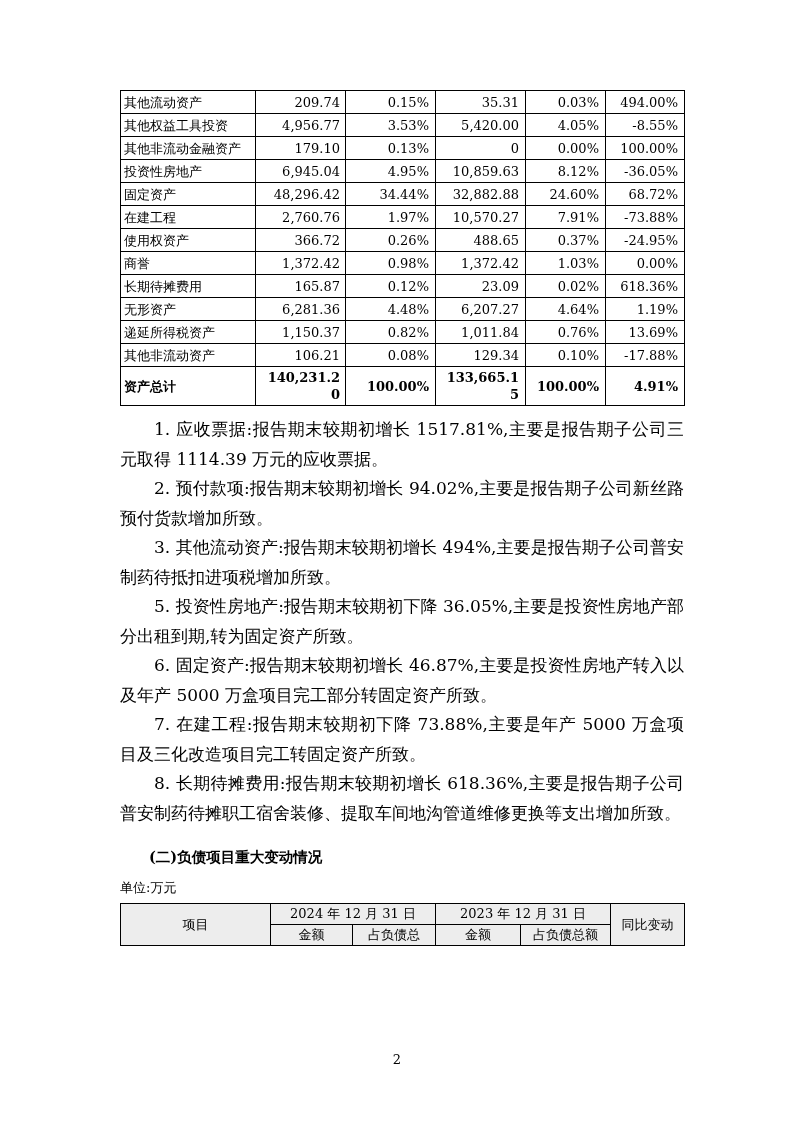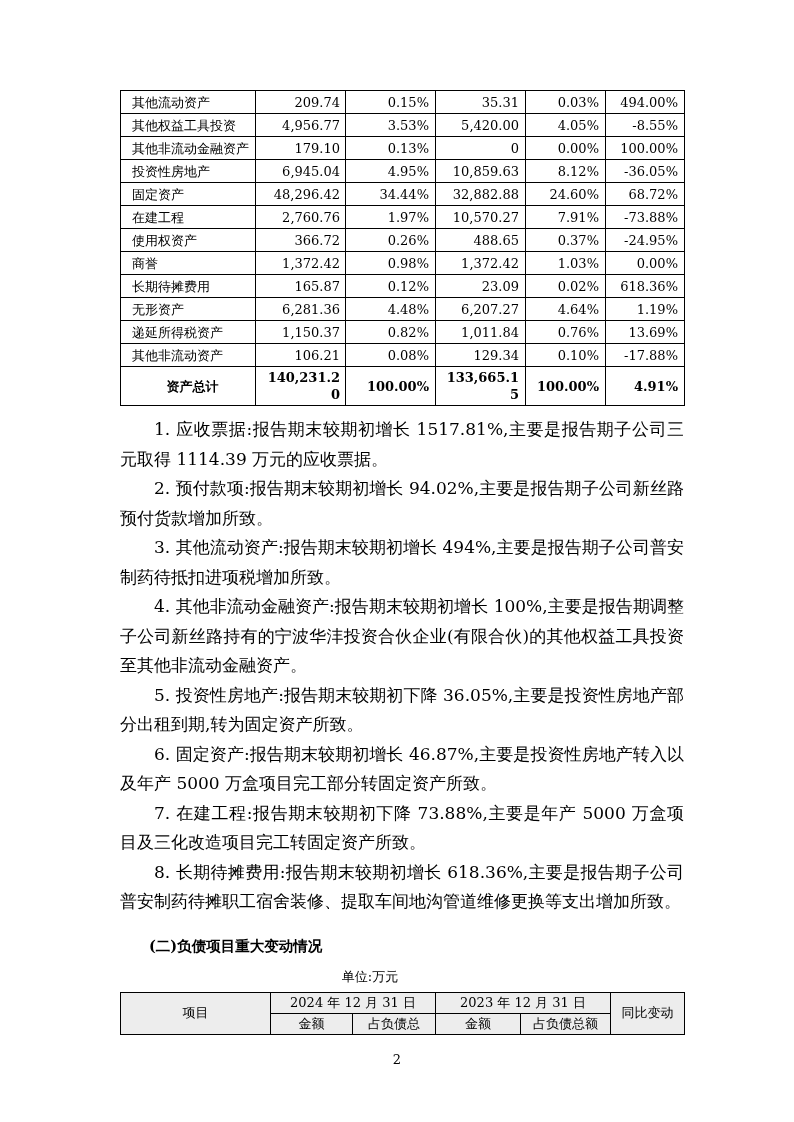--- a/index.html
+++ b/index.html
@@ -21,46 +21,46 @@
   table { border-collapse:collapse; table-layout:fixed; width:564px; }
   .asset-table td {
     border:1px solid #000;
     font-size:13px;
     line-height:17px;
     padding:2px 6px;
     height:23px;
     vertical-align:middle;
     word-break:break-all;
   }
-  .asset-table td:first-child { text-align:left; padding-left:11px; padding-right:2px;margin-top:8px; }
+  .asset-table td:first-child { text-align:left; padding-left:3px; padding-right:2px;margin-top:8px; }
   .asset-table td.num { text-align:right; }
   .asset-table td:nth-child(2) { padding-right:5px; }
   .asset-table tr.total-row td { font-weight:bold; }
-  .asset-table tr.total-row td:first-child { text-align:center; }
+  .asset-table tr.total-row td:first-child { text-align:left; }
   
   .notes { margin-top:9px; }
   .notes p {
     font-size:17px;
     line-height:29.5px;
     text-indent:2em;
     text-align:justify;
     margin:0;
   }
   
   .section-heading {
     margin-top:14px;
     font-size:14.5px;
     font-weight:bold;
     text-indent:2em;
     line-height:29px;
   }
   .unit-label {
     margin-top:5px;
     font-size:13px;
-    text-align:center;
+    text-align:left;
     padding-right:64px;
     line-height:24px;
   }
   
   .liab-table { margin-top:3px;border-radius:19px; }
   .liab-table td {
     border:1px solid #000;
     background:#ededed;
     font-size:13px;
     font-weight:normal;
@@ -198,21 +198,20 @@
             <td class="num">100.00%</td>
             <td class="num">4.91%</td>
           </tr>
         </tbody>
     </table>
 
     <div class="notes">
         <p>1. 应收票据:报告期末较期初增长 1517.81%,主要是报告期子公司三元取得 1114.39 万元的应收票据。</p>
         <p>2. 预付款项:报告期末较期初增长 94.02%,主要是报告期子公司新丝路预付货款增加所致。</p>
         <p>3. 其他流动资产:报告期末较期初增长 494%,主要是报告期子公司普安制药待抵扣进项税增加所致。</p>
-        <p>4. 其他非流动金融资产:报告期末较期初增长 100%,主要是报告期调整子公司新丝路持有的宁波华沣投资合伙企业(有限合伙)的其他权益工具投资至其他非流动金融资产。</p>
         <p>5. 投资性房地产:报告期末较期初下降 36.05%,主要是投资性房地产部分出租到期,转为固定资产所致。</p>
         <p>6. 固定资产:报告期末较期初增长 46.87%,主要是投资性房地产转入以及年产 5000 万盒项目完工部分转固定资产所致。</p>
         <p>7. 在建工程:报告期末较期初下降 73.88%,主要是年产 5000 万盒项目及三化改造项目完工转固定资产所致。</p>
         <p>8. 长期待摊费用:报告期末较期初增长 618.36%,主要是报告期子公司普安制药待摊职工宿舍装修、提取车间地沟管道维修更换等支出增加所致。</p>
       </div>
 
     <div class="section-heading">(二)负债项目重大变动情况</div>
 
     <div class="unit-label">单位:万元</div>
 

